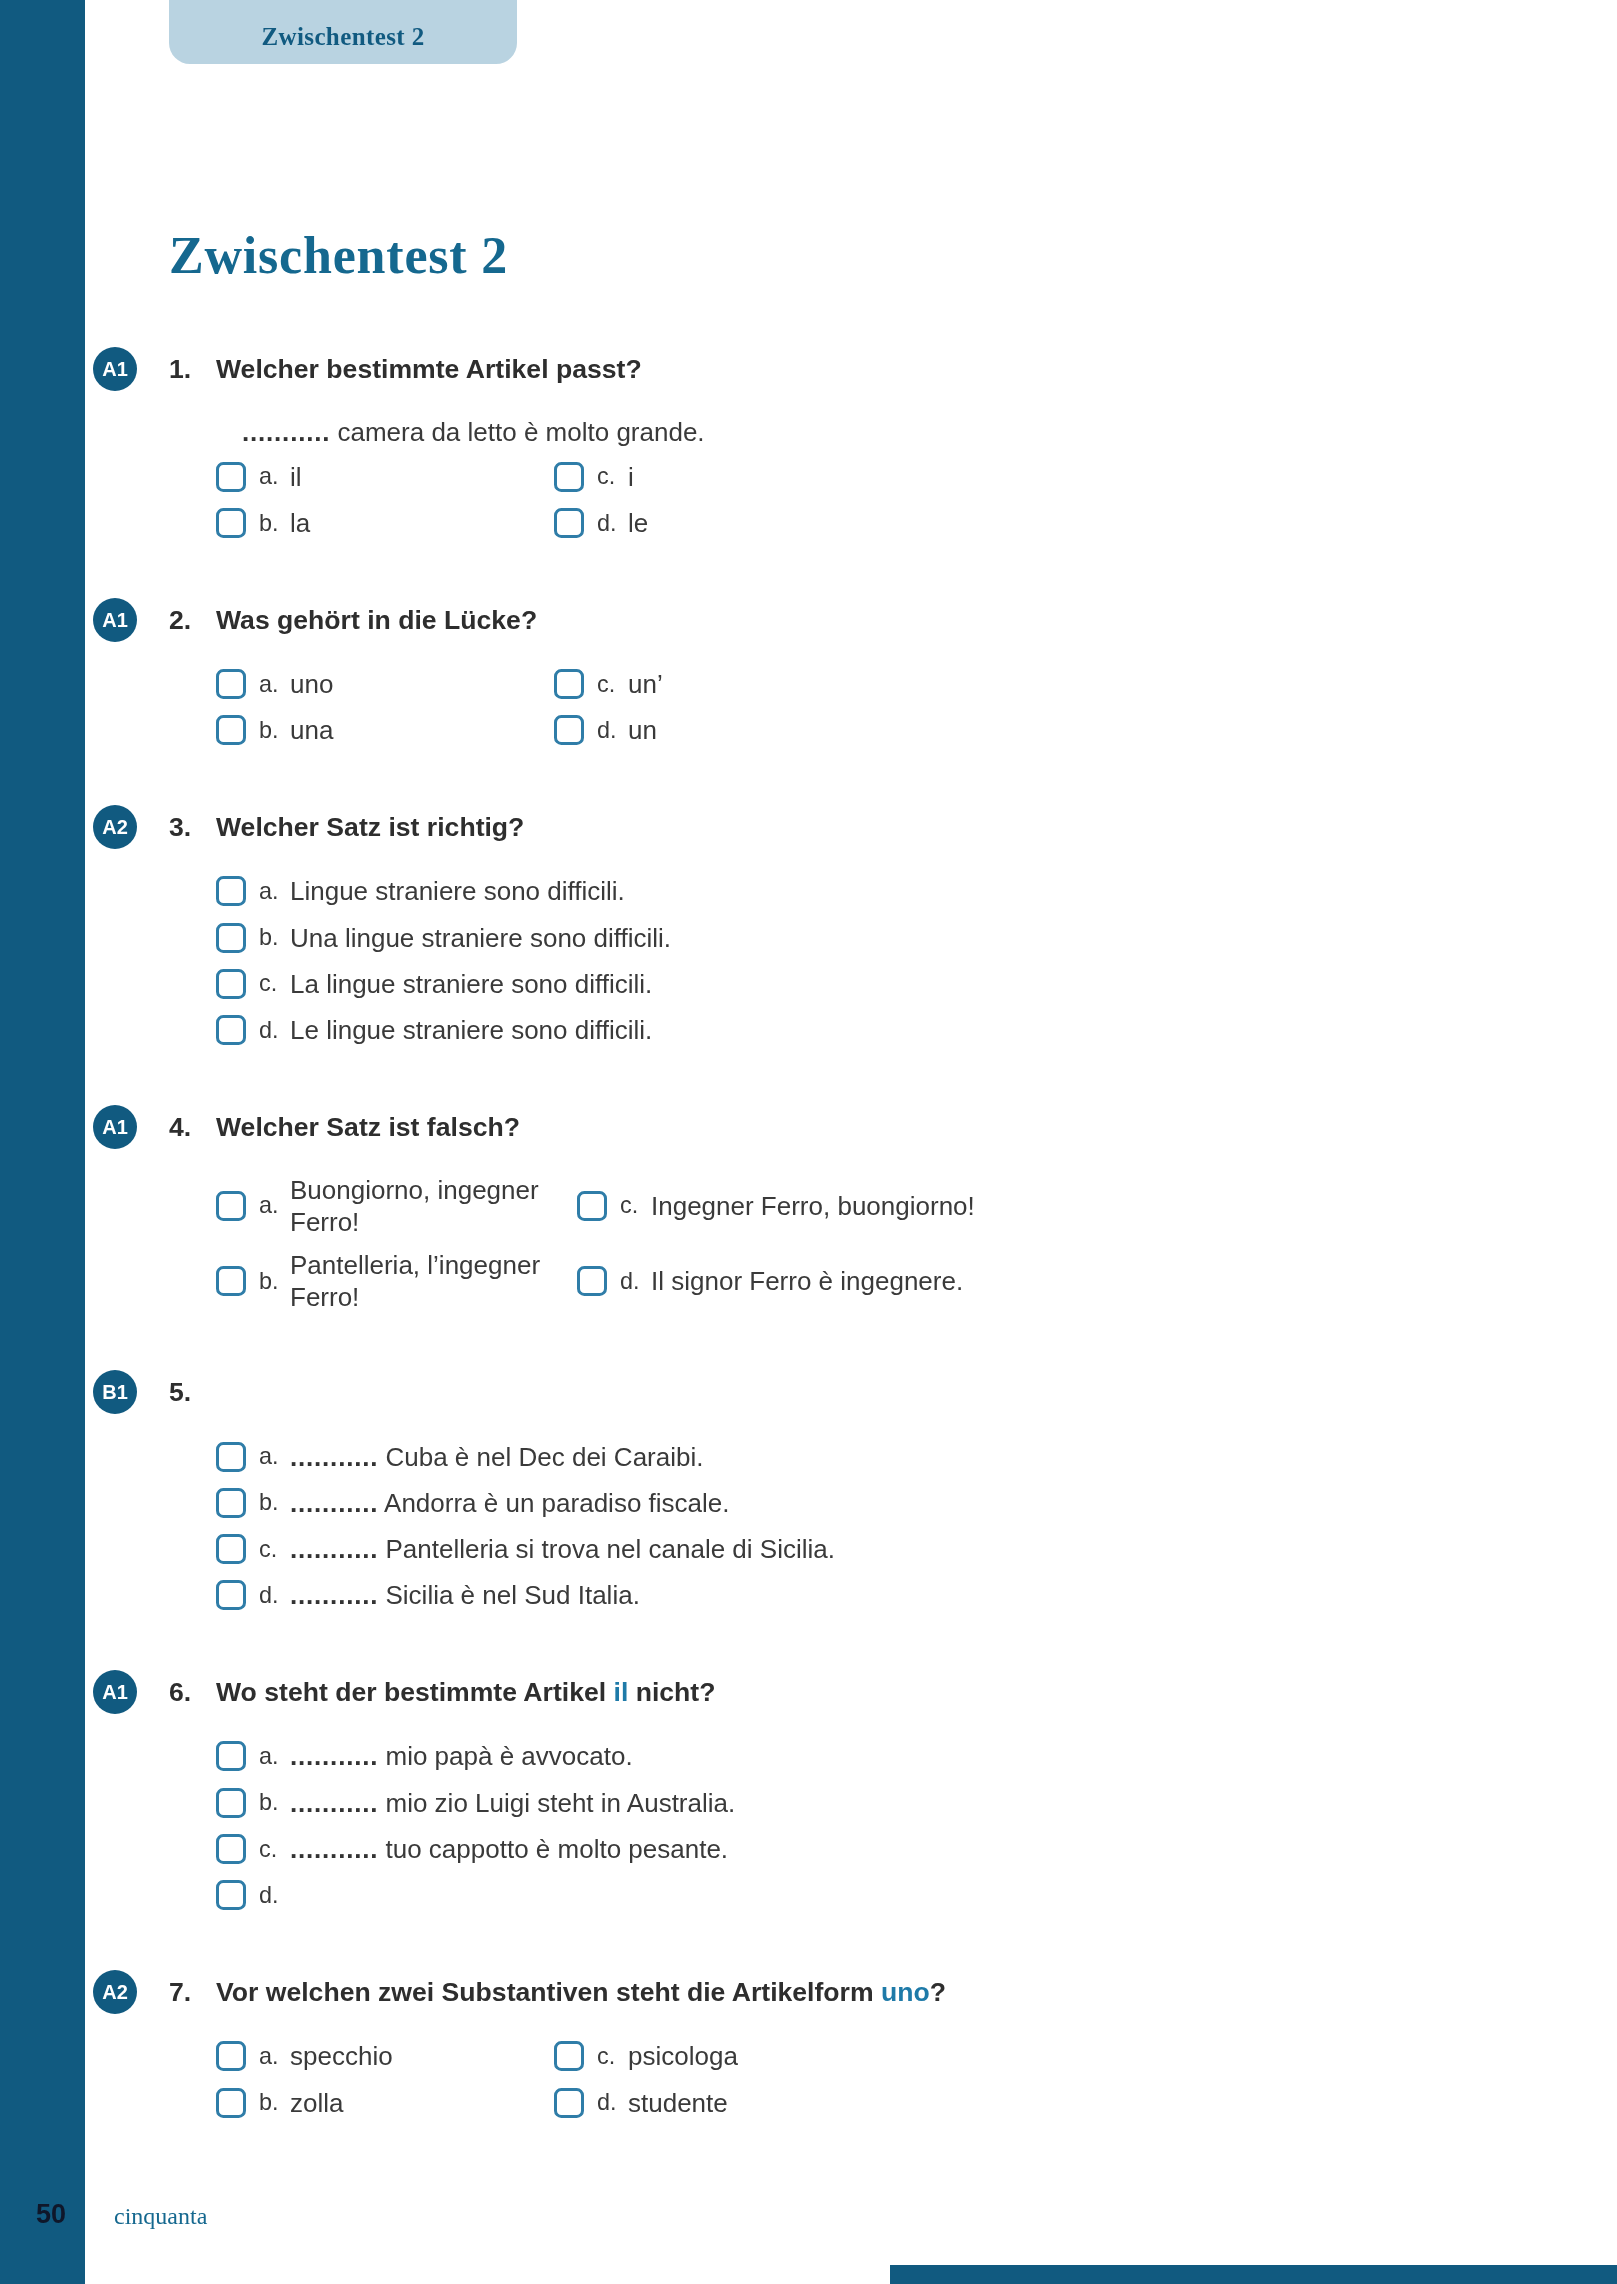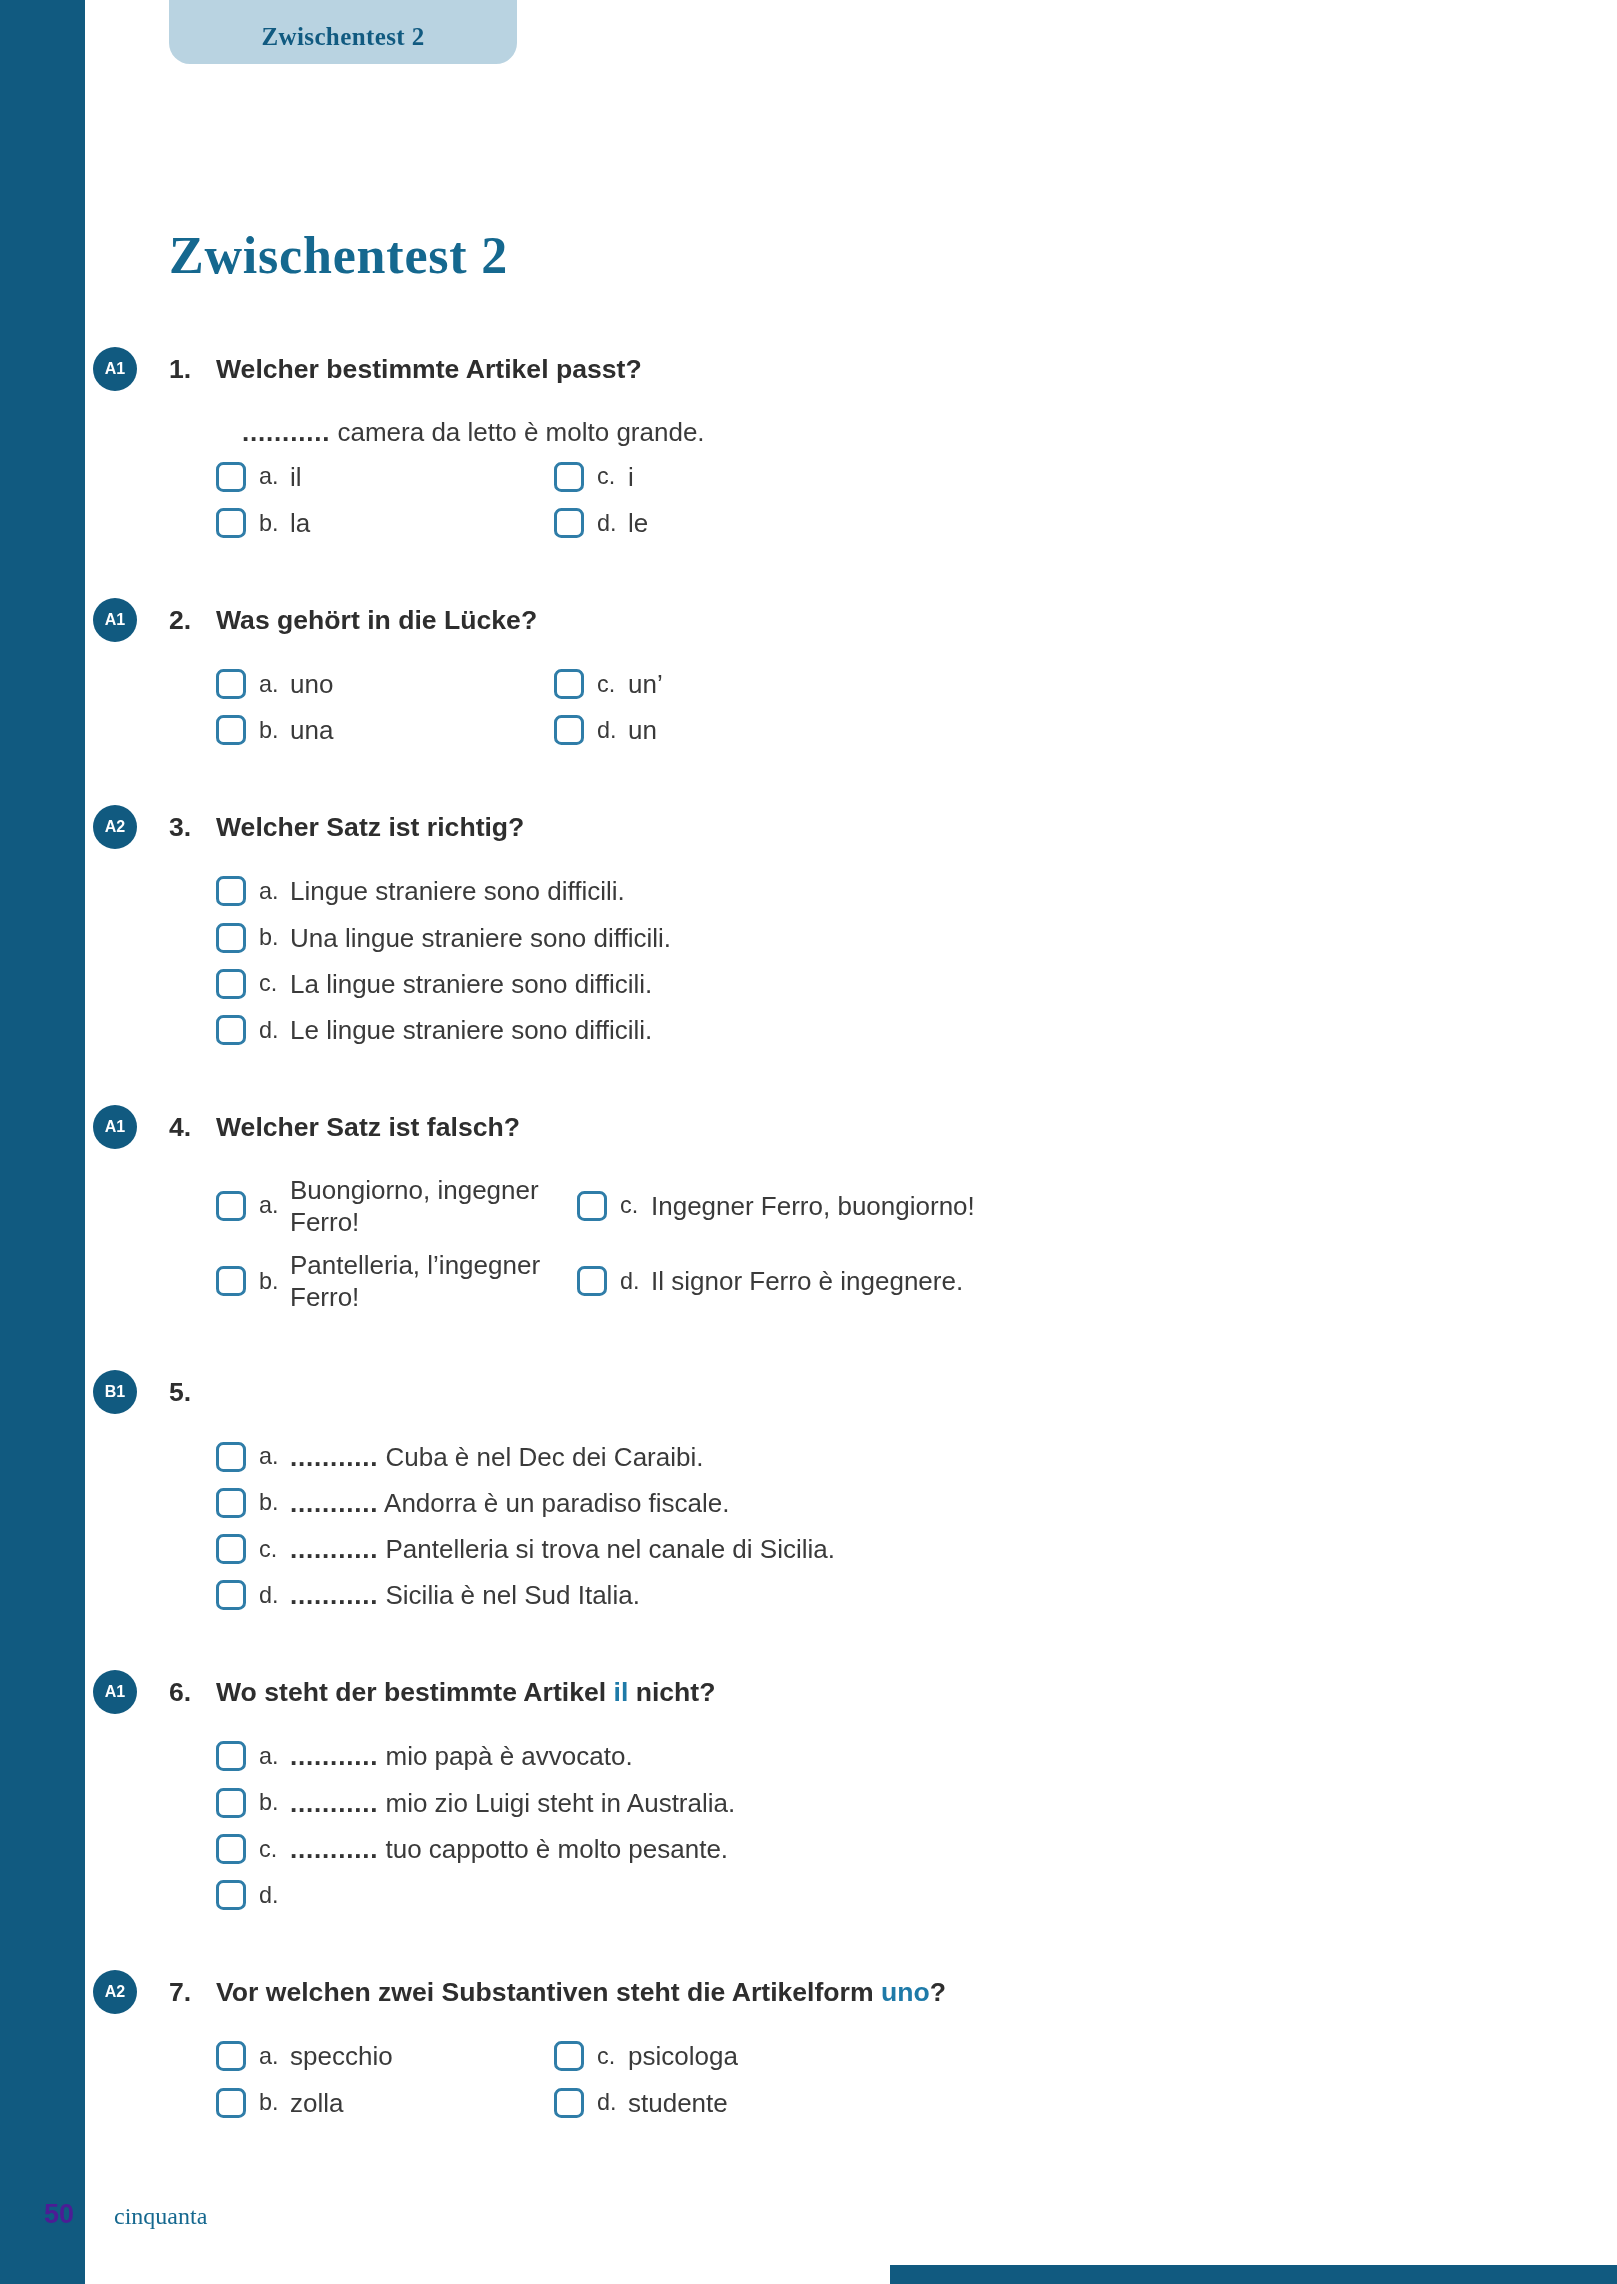--- a/index.html
+++ b/index.html
@@ -52,21 +52,21 @@
   }
 
   .question { position: relative; margin-bottom: 63px; }
 
   .badge {
     position: absolute; left: -76px; top: -5.6px;
     width: 44px; height: 44px; border-radius: 50%;
     background: var(--brand, #115a80);
     color: #ffffff;
     display: flex; align-items: center; justify-content: center;
-    font-weight: bold; font-size: 16px;
+    font-weight: bold; font-size: 20px;
   }
 
   .q-header {
     display: flex;
     font-size: 26.6px; font-weight: bold; color: #2e2e2e;
     line-height: 32px;
     margin-bottom: 31px;
   }
   .q-num { flex: 0 0 47px; width: 47px; }
 
@@ -95,22 +95,22 @@
     border: 3.2px solid var(--checkbox, #2f7da8);
     border-radius: 7.3px;
     margin-right: 13px;
   }
   .letter { flex: 0 0 31px; width: 31px; font-size: 23.4px; color: #3a3a3a; }
   .opt-text { font-size: 26px; color: #3a3a3a; line-height: 32px; }
 
   .dots { font-weight: bold; color: #333333; letter-spacing: 0.8px; }
 
   .footer-num {
-    position: absolute; left: 44px; top: 2199px;
-    color: #4c1d95; font-weight: bold; font-size: 27px;
+    position: absolute; left: 36px; top: 2199px;
+    color: #0f172a; font-weight: bold; font-size: 27px;
   }
   .footer-word {
     position: absolute; left: 114px; top: 2203px;
     font-family: "Liberation Serif", serif;
     font-size: 24px; color: var(--title, #15688f);
   }
 </style>
 </head>
 <body>
 

